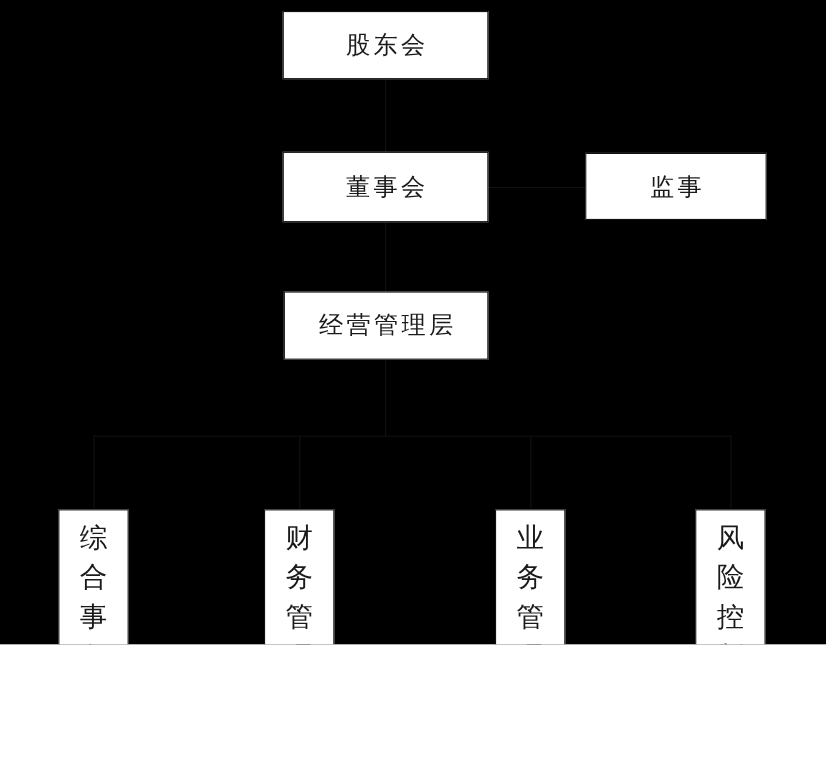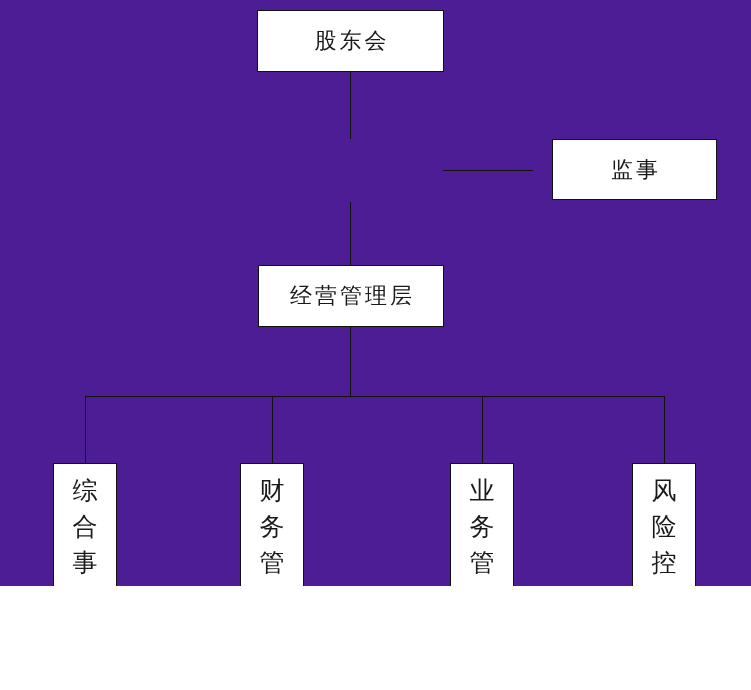--- a/index.html
+++ b/index.html
@@ -4,23 +4,23 @@
 <style>
   html, body {
     margin: 0;
     padding: 0;
     background: #ffffff;
   }
   #chart-root {
     position: relative;
     width: 751px;
     height: 586px;
-    background: #4c1d95;
+    background: #000000;
     overflow: hidden;
-    font-family: Liberation Sans, sans-serif;
+    font-family: Liberation Serif, serif;
   }
   .node {
     position: absolute;
     box-sizing: border-box;
     border: 1.4px solid #111111;
     background: #ffffff;
     display: flex;
     align-items: center;
     justify-content: center;
     z-index: 2;
@@ -57,24 +57,27 @@
 <body>
 
 <div id="chart-root">
 
   <div class="node node-h" style="left:257px; top:10px; width:187px; height:62px;">
     <span class="label">股东会</span>
   </div>
 
   <div class="conn conn-v" style="left:349.5px; top:72px; height:67px;"></div>
 
+  <div class="node node-h" style="left:257px; top:138px; width:187px; height:64px;">
+    <span class="label">董事会</span>
+  </div>
 
   <div class="conn conn-h" style="left:443px; top:169.5px; width:90px;"></div>
 
-  <div class="node node-h" style="left:532px; top:139px; width:165px; height:61px;margin-left:20px;">
+  <div class="node node-h" style="left:532px; top:139px; width:165px; height:61px;">
     <span class="label">监事</span>
   </div>
 
   <div class="conn conn-v" style="left:349.5px; top:202px; height:64px;"></div>
 
   <div class="node node-h" style="left:258px; top:265px; width:186px; height:62px;align-items:center;">
     <span class="label">经营管理层</span>
   </div>
 
   <div class="conn conn-v" style="left:349.5px; top:327px; height:70px;"></div>

